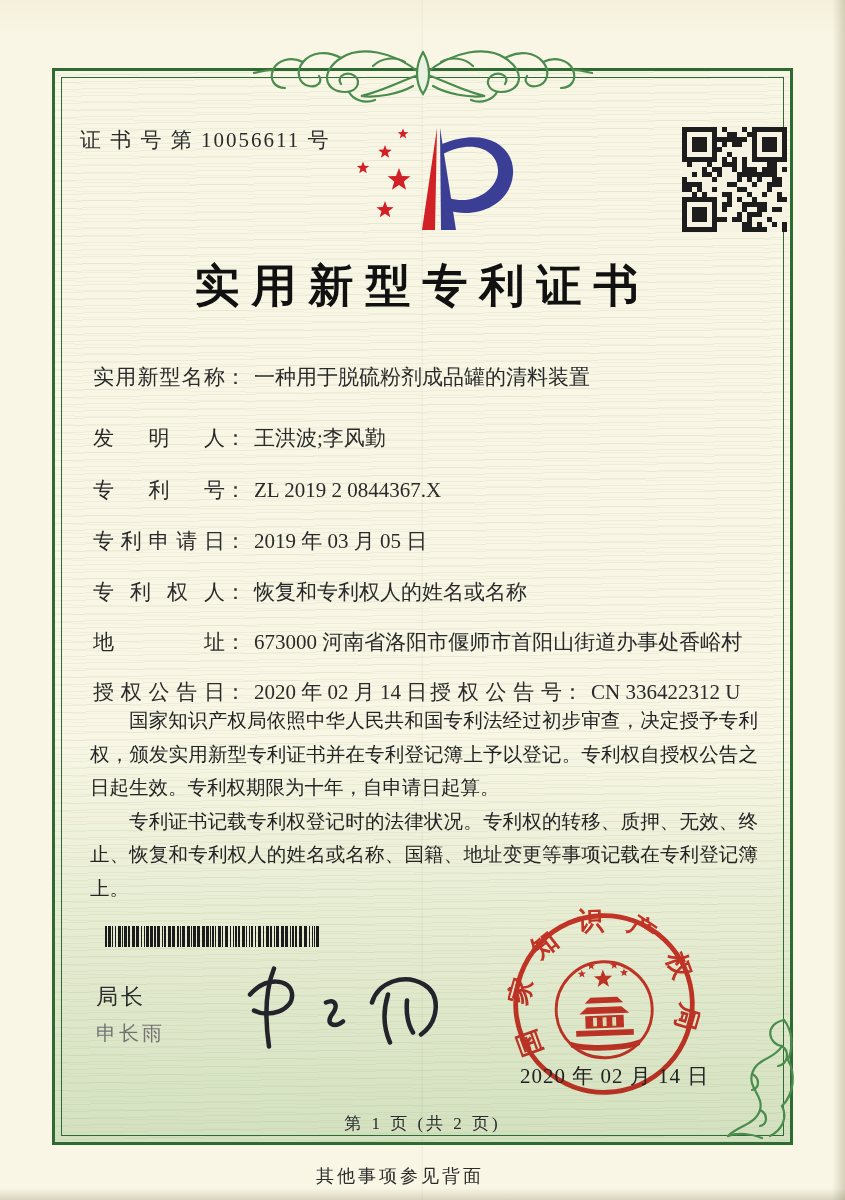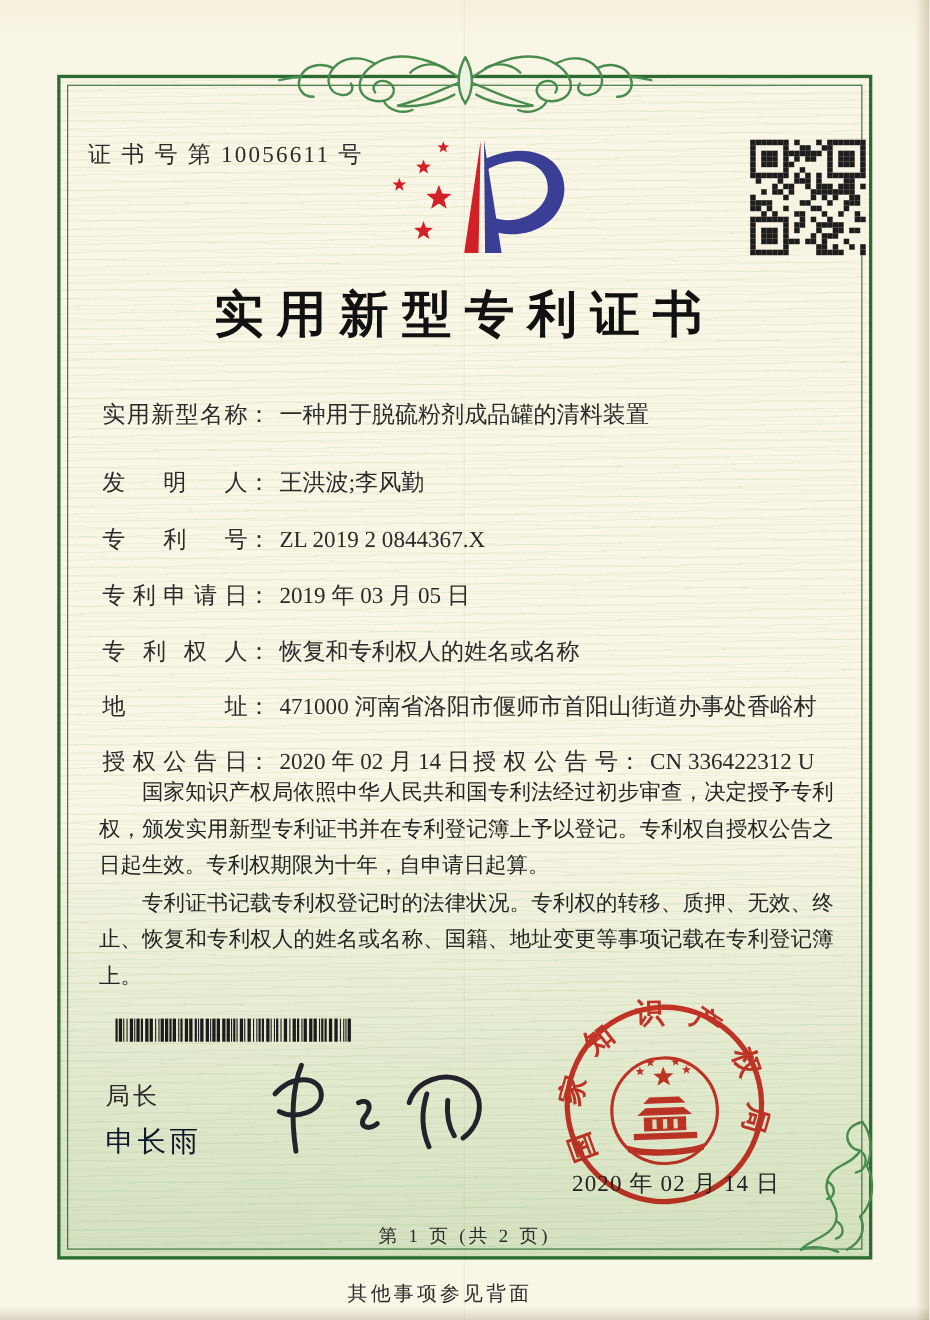--- a/index.html
+++ b/index.html
@@ -42,22 +42,22 @@
   
   .paras{position:absolute;left:90px;top:704px;width:668px;font-size:19.5px;line-height:1.72;
     text-align:justify;color:#242424;}
   .paras p{margin:0;text-indent:2em;}
   
   .barcode{position:absolute;left:105px;top:926px;width:218px;height:21px;}
   .barcode i{position:absolute;top:0;bottom:0;background:#1b1b1b;}
   
   .signer-title{position:absolute;left:96px;top:982px;font-size:22px;letter-spacing:3px;
     font-family:"Liberation Sans","DejaVu Sans",sans-serif;color:#2b2b2b;}
-  .signer-name{position:absolute;left:96px;top:1020px;font-size:26px;letter-spacing:3px;
-    font-family:"Liberation Sans","DejaVu Sans",sans-serif;color:#0f172a;}
+  .signer-name{position:absolute;left:96px;top:1020px;font-size:20px;letter-spacing:3px;
+    font-family:"Liberation Sans","DejaVu Sans",sans-serif;color:#737373;}
   .signature{position:absolute;left:222px;top:958px;width:240px;height:95px;}
   
   .seal{position:absolute;left:508px;top:906px;width:192px;height:196px;opacity:.93;
     mix-blend-mode:multiply;transform:rotate(-2deg);}
   .seal-date{position:absolute;left:520px;top:1062px;font-size:21px;color:#222;letter-spacing:1px;}
   
   .page-footer{position:absolute;left:52px;top:1112px;width:741px;text-align:center;
     font-size:17px;letter-spacing:3px;color:#2b2b2b;}
   .back-note{position:absolute;left:0;top:1164px;width:800px;text-align:center;
     font-size:18px;letter-spacing:3px;color:#2b2b2b;}
@@ -354,21 +354,21 @@
 <div class="row" style="top:476px">
   <span class="flabel">专利号</span><span class="colon">：</span><span class="fvalue">ZL 2019 2 0844367.X</span>
 </div>
 <div class="row" style="top:527px">
   <span class="flabel">专利申请日</span><span class="colon">：</span><span class="fvalue">2019 年 03 月 05 日</span>
 </div>
 <div class="row" style="top:578px">
   <span class="flabel">专利权人</span><span class="colon">：</span><span class="fvalue">恢复和专利权人的姓名或名称</span>
 </div>
 <div class="row" style="top:628px">
-  <span class="flabel">地址</span><span class="colon">：</span><span class="fvalue">471000 河南省洛阳市偃师市首阳山街道办事处香峪村</span>
+  <span class="flabel">地址</span><span class="colon">：</span><span class="fvalue">673000 河南省洛阳市偃师市首阳山街道办事处香峪村</span>
 </div>
 <div class="row" style="top:678px">
   <span class="flabel">授权公告日</span><span class="colon">：</span><span class="fvalue">2020 年 02 月 14 日</span>
 </div>
 <div class="row" style="left:430px;top:678px">
   <span class="flabel">授权公告号</span><span class="colon">：</span><span class="fvalue">CN 336422312 U</span>
 </div>
 
 <div class="paras">
   <p>国家知识产权局依照中华人民共和国专利法经过初步审查，决定授予专利权，颁发实用新型专利证书并在专利登记簿上予以登记。专利权自授权公告之日起生效。专利权期限为十年，自申请日起算。</p>

